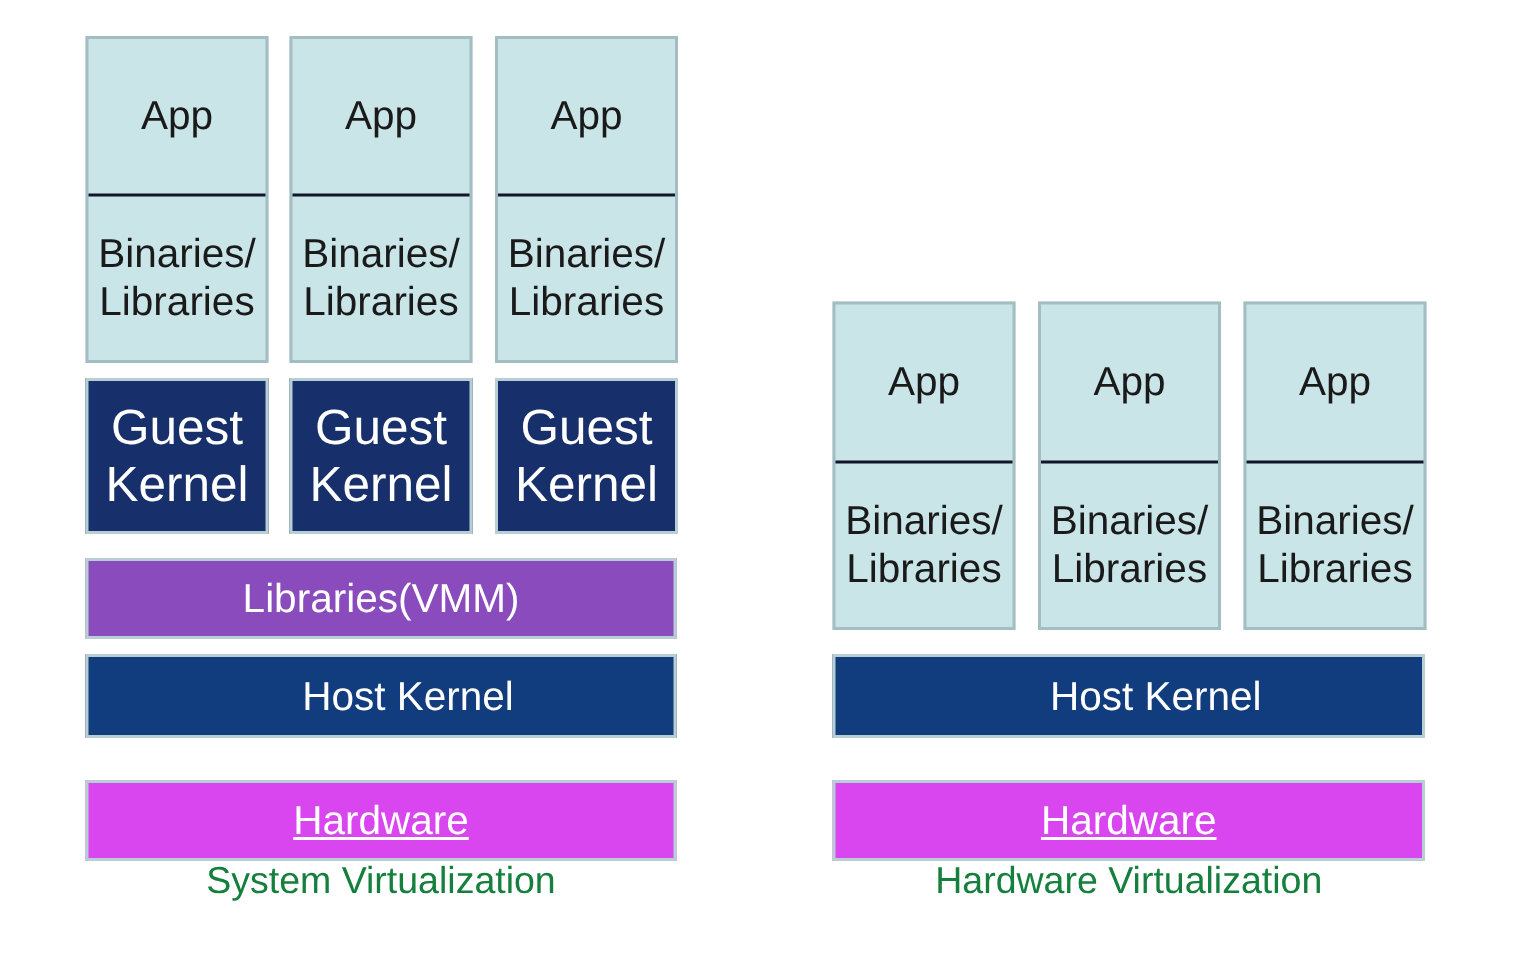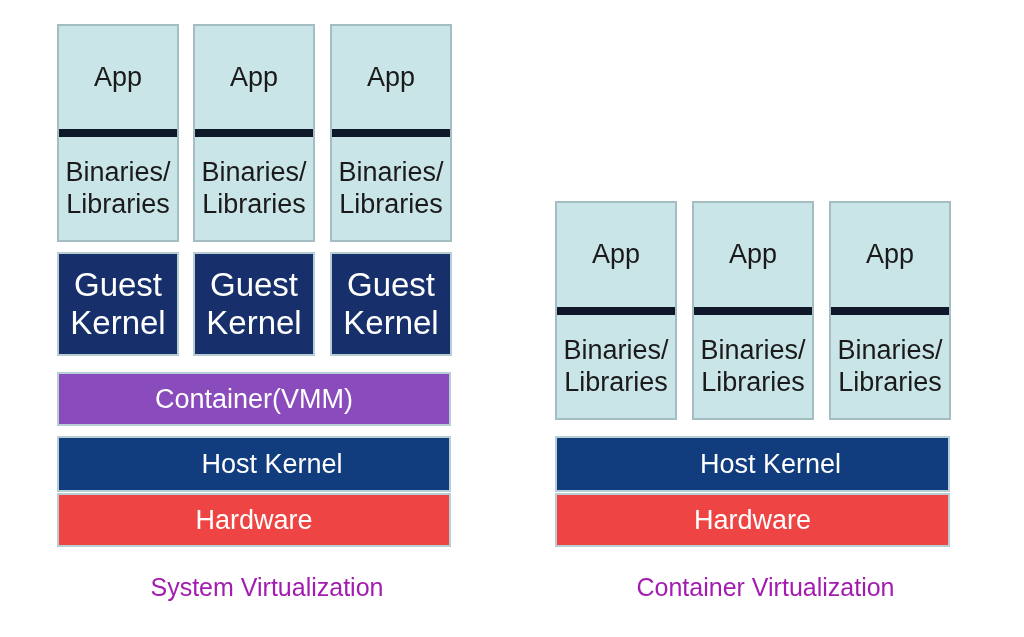--- a/index.html
+++ b/index.html
@@ -22,44 +22,44 @@
   .panel-left  .stackbox{top:24px;height:218px;}
   .panel-right .stackbox{top:201px;height:219px;}
 
   .cell{
     display:flex;align-items:center;justify-content:center;text-align:center;
     font-size:27px;line-height:1.15;color:#1a1a1a;white-space:pre-line;
     box-sizing:border-box;
   }
   .panel-left  .cell-app{height:103px;}
   .panel-right .cell-app{height:104px;}
-  .cell-libs{border-top:8px solid #0f172a;}
+  .cell-libs{border-top:2px solid #0f172a;}
   .panel-left  .cell-libs{height:111px;}
   .panel-right .cell-libs{height:111px;}
 
   .kernelbox{
     position:absolute;left:0;top:252px;width:100%;height:104px;box-sizing:border-box;
     background:#172f6a;border:2px solid #b7ced4;color:#ffffff;
     display:flex;align-items:center;justify-content:center;text-align:center;
     font-size:33px;line-height:1.15;white-space:pre-line;
   }
 
   .layer{
     position:absolute;left:0;width:100%;box-sizing:border-box;
     border:2px solid #b7ced4;color:#ffffff;
     display:flex;align-items:center;justify-content:center;text-align:center;
     font-size:27px;
   }
   .layer-hypervisor{top:372px;height:54px;background:#8a4cbc;}
   .layer-host{top:436px;height:56px;background:#113c7d;padding-left:36px;}
-  .layer-hardware{top:493px;height:54px;background:#ef4444;}
+  .layer-hardware{top:520px;height:54px;background:#d946ef;text-decoration:underline;}
 
   .caption{
-    position:absolute;top:573px;left:13px;width:100%;text-align:center;
-    font-size:25px;color:#a21caf;
+    position:absolute;top:573px;left:0;width:100%;text-align:center;
+    font-size:25px;color:#15803d;
   }
 </style>
 </head>
 <body>
 
 <div class="canvas">
 
   <section class="panel panel-left">
 
     <div class="col col-0">
@@ -85,21 +85,21 @@
     <div class="col col-2">
       <div class="stackbox">
         <div class="cell cell-app">App</div>
         <div class="cell cell-libs">Binaries/
 Libraries</div>
       </div>
       <div class="kernelbox">Guest
 Kernel</div>
     </div>
 
-    <div class="layer layer-hypervisor">Container(VMM)</div>
+    <div class="layer layer-hypervisor">Libraries(VMM)</div>
     <div class="layer layer-host">Host Kernel</div>
     <div class="layer layer-hardware">Hardware</div>
 
     <div class="caption">System Virtualization</div>
   </section>
 
   <section class="panel panel-right">
 
     <div class="col col-0">
       <div class="stackbox">
@@ -121,16 +121,16 @@
       <div class="stackbox">
         <div class="cell cell-app">App</div>
         <div class="cell cell-libs">Binaries/
 Libraries</div>
       </div>
     </div>
 
     <div class="layer layer-host">Host Kernel</div>
     <div class="layer layer-hardware">Hardware</div>
 
-    <div class="caption">Container Virtualization</div>
+    <div class="caption">Hardware Virtualization</div>
   </section>
 
 </div>
 
 </body></html>

